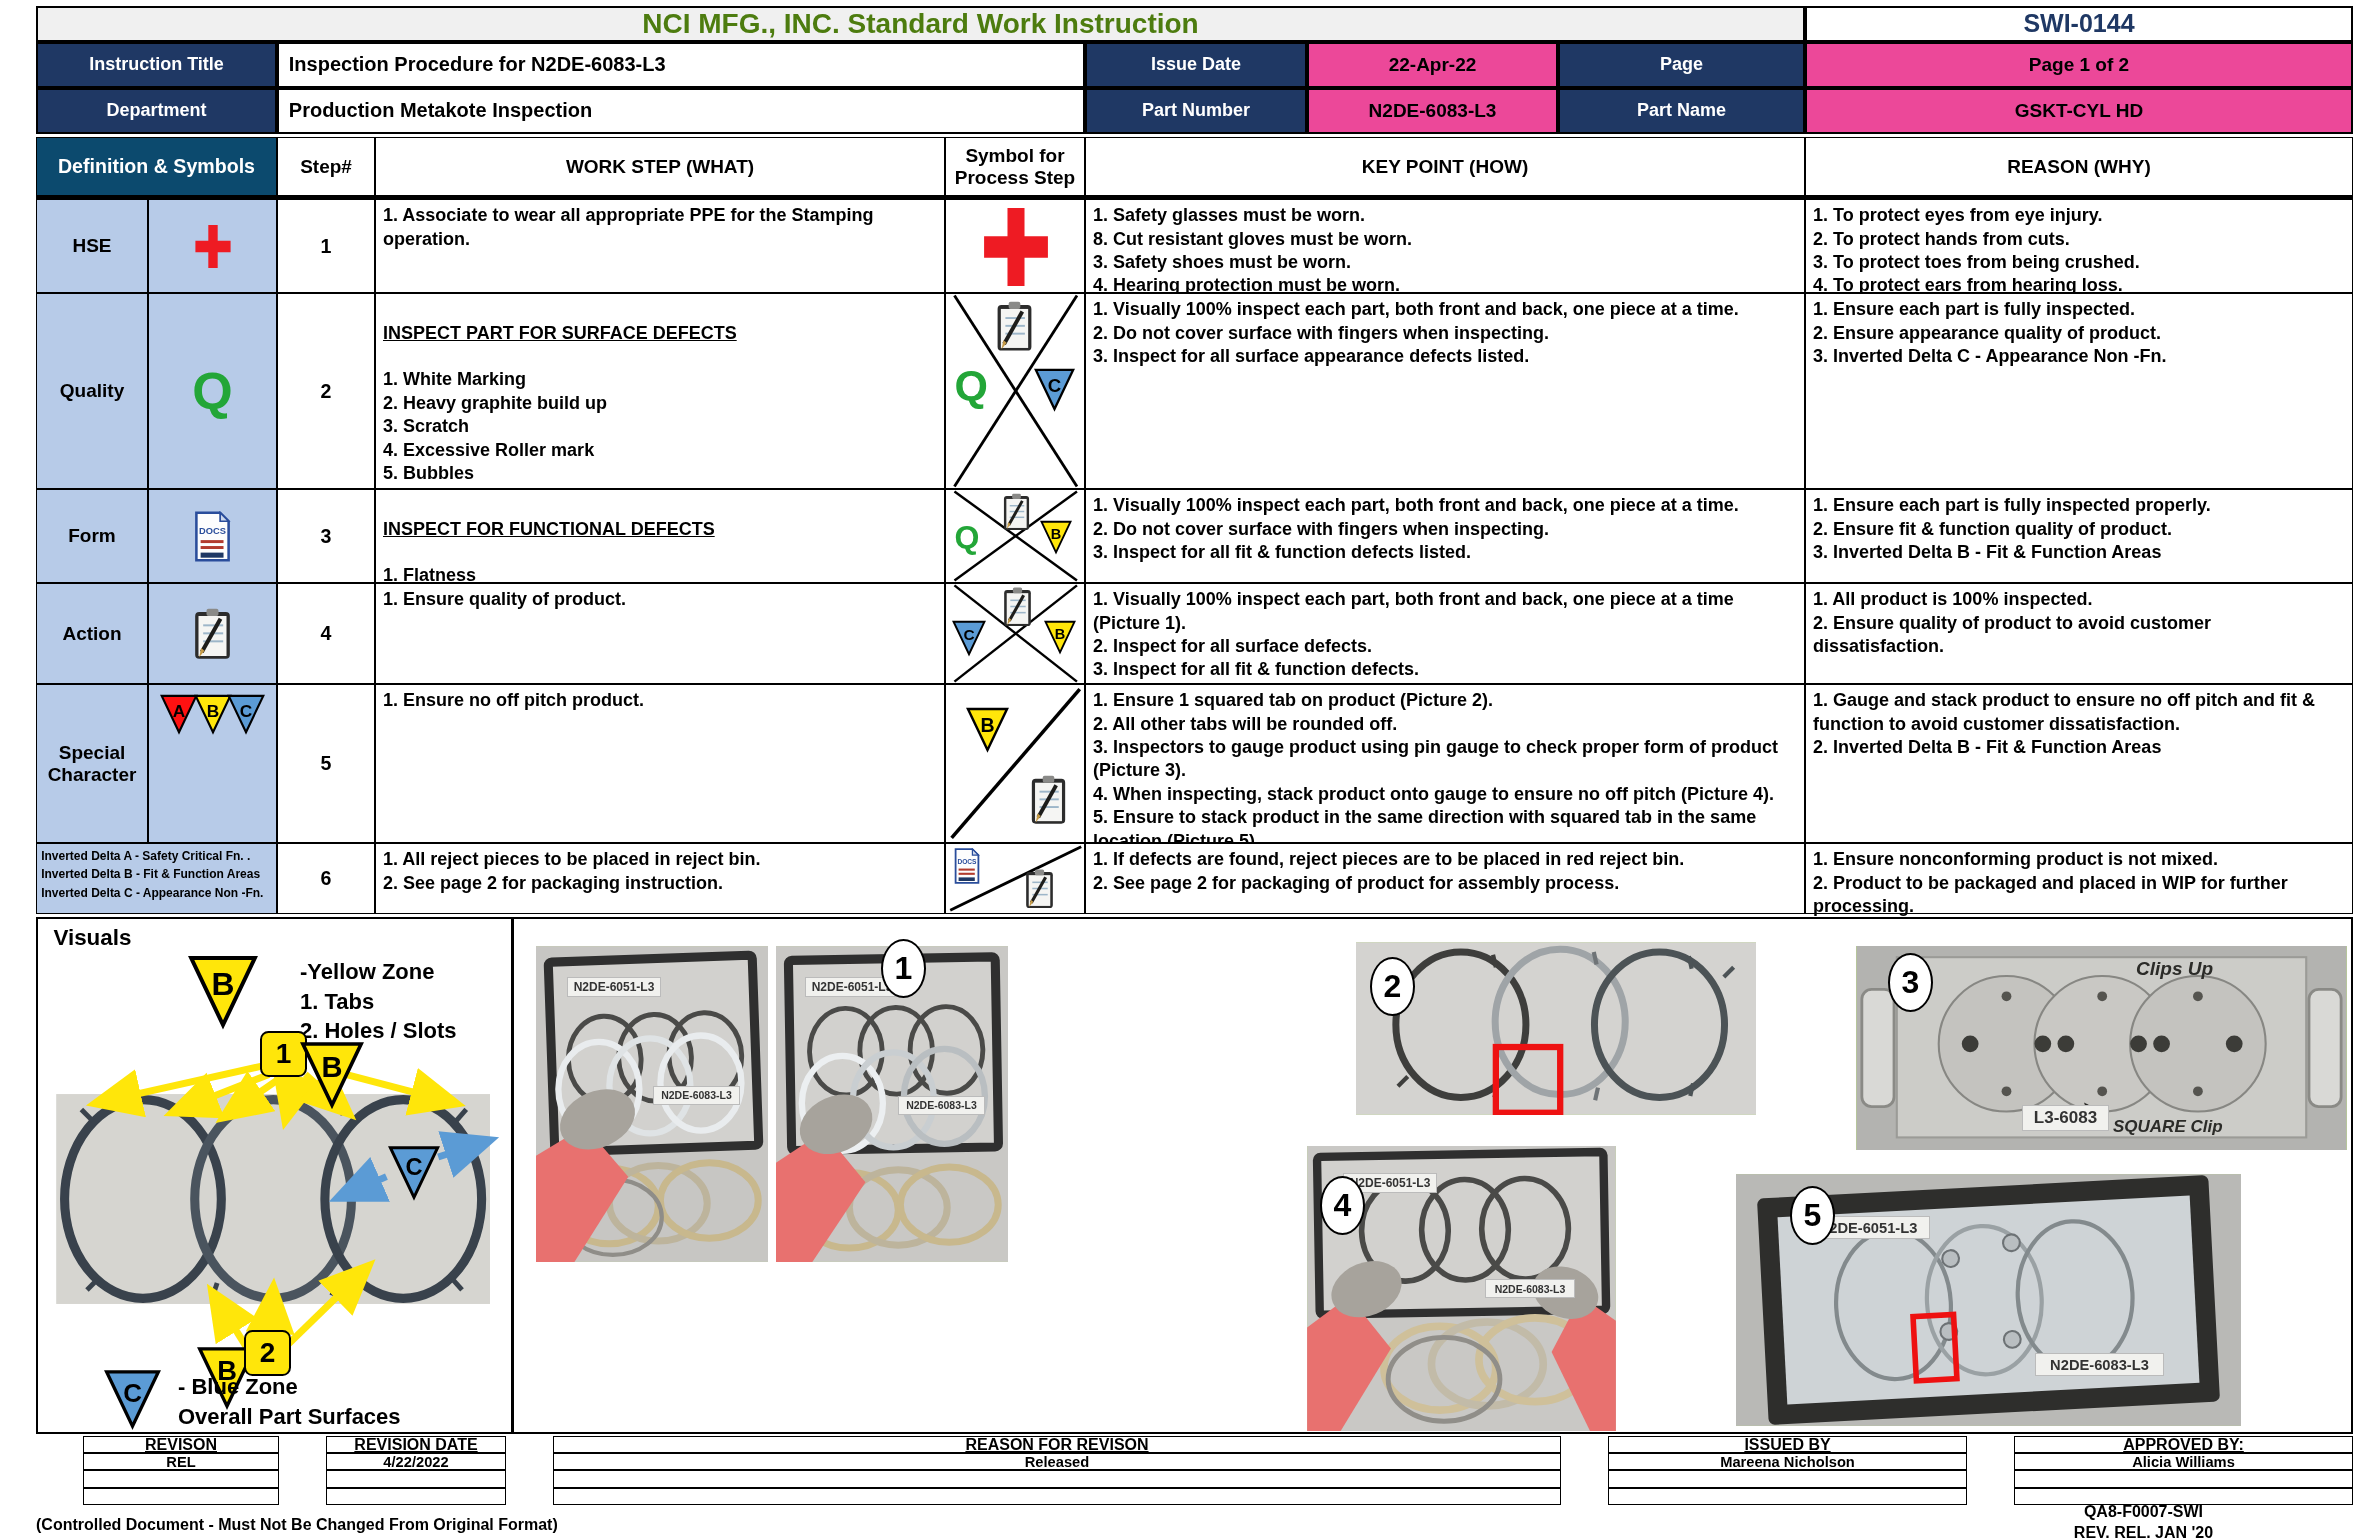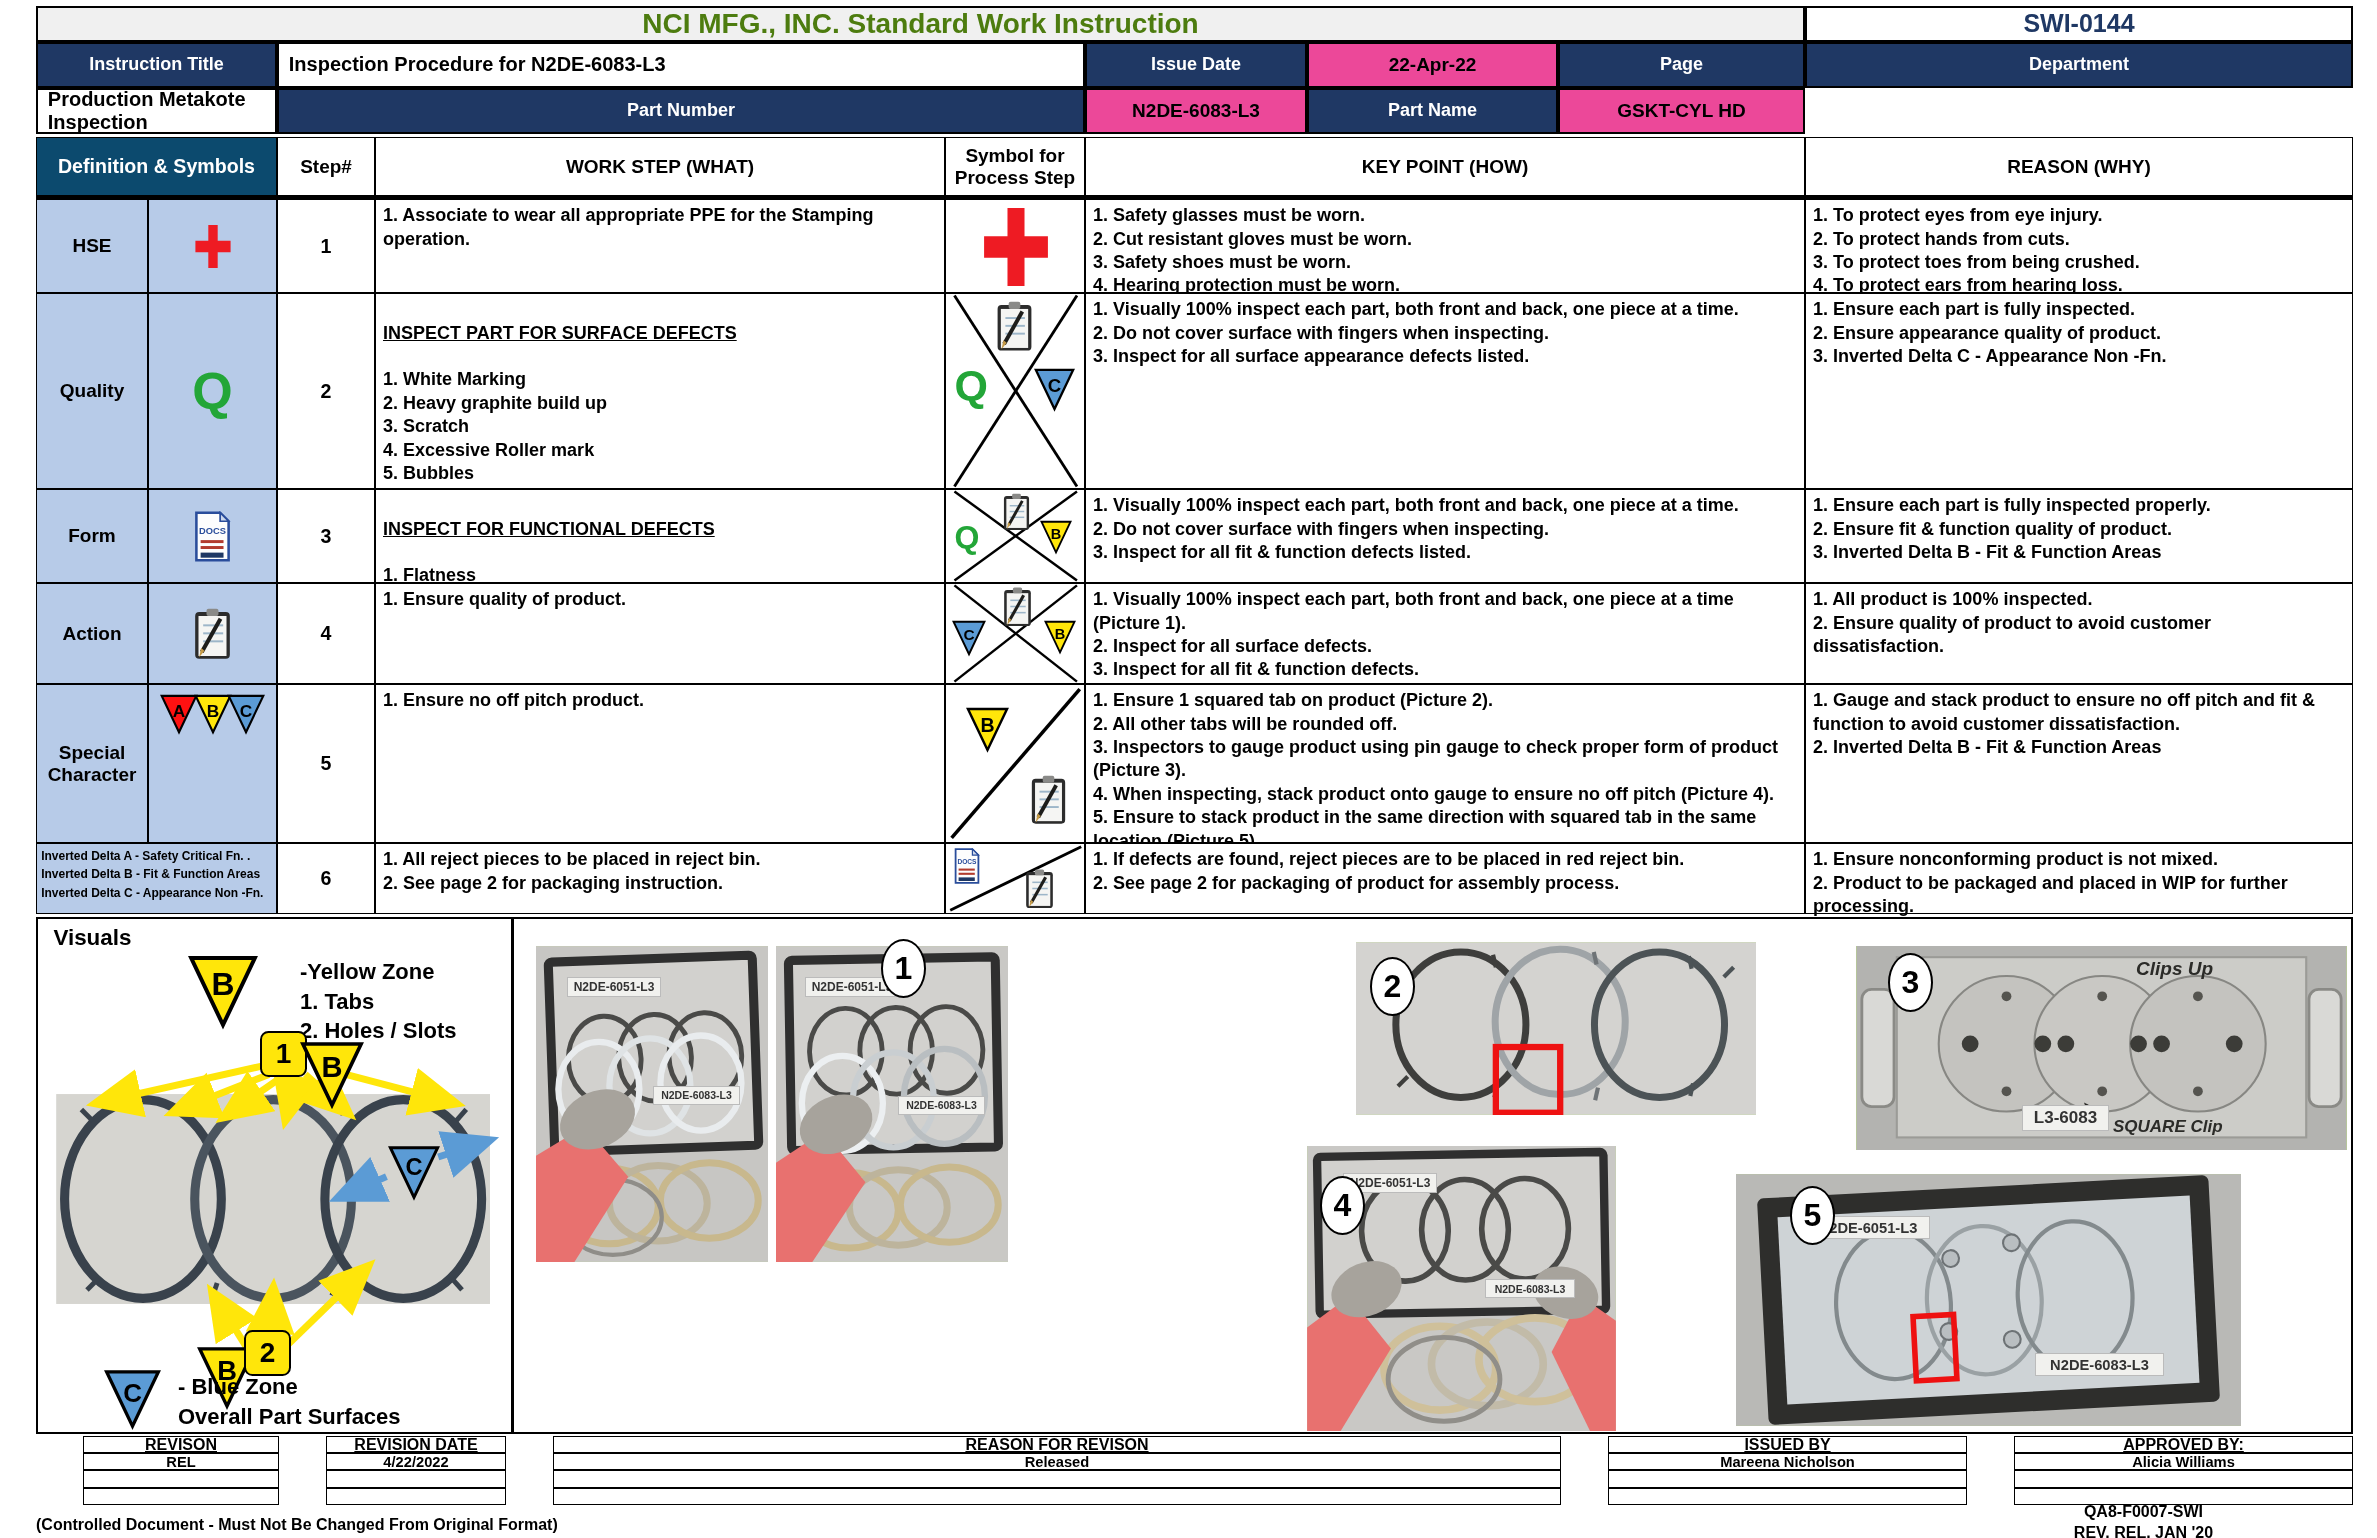--- a/index.html
+++ b/index.html
@@ -77,20 +77,21 @@
 
   <div class="hdr">
     <div class="hc titlebar">NCI MFG., INC. Standard Work Instruction</div>
     <div class="hc swibox">SWI-0144</div>
 
     <div class="hc nav">Instruction Title</div>
     <div class="hc wv">Inspection Procedure for N2DE-6083-L3</div>
     <div class="hc nav">Issue Date</div>
     <div class="hc wvc">22-Apr-22</div>
     <div class="hc nav">Page</div>
+    <div class="hc wvc">Page 1 of 2</div>
 
     <div class="hc nav">Department</div>
     <div class="hc wv">Production Metakote Inspection</div>
     <div class="hc nav">Part Number</div>
     <div class="hc wvc">N2DE-6083-L3</div>
     <div class="hc nav">Part Name</div>
     <div class="hc wvc">GSKT-CYL HD</div>
   </div>
 
   <div class="main">
@@ -110,21 +111,21 @@
         </svg>
     </div>
     <div class="mc stepcell">1</div>
     <div class="mc txtcell">1. Associate to wear all appropriate PPE for the Stamping operation.</div>
     <div class="mc procsym">
       <svg class="abs" style="left:38px;top:8.4px" width="64" height="78" viewBox="0 0 90 110">
           <use href="#sym-cross"></use>
         </svg>
     </div>
     <div class="mc txtcell">1. Safety glasses must be worn.
-2. Cut resistant gloves must be worn.
+8. Cut resistant gloves must be worn.
 3. Safety shoes must be worn.
 4. Hearing protection must be worn.</div>
     <div class="mc txtcell">1. To protect eyes from eye injury.
 2. To protect hands from cuts.
 3. To protect toes from being crushed.
 4. To protect ears from hearing loss.</div>
 
     <div class="mc blue lblcell">Quality</div>
     <div class="mc blue symcell">
       <div class="qletter" style="font-size:52px">Q</div>

